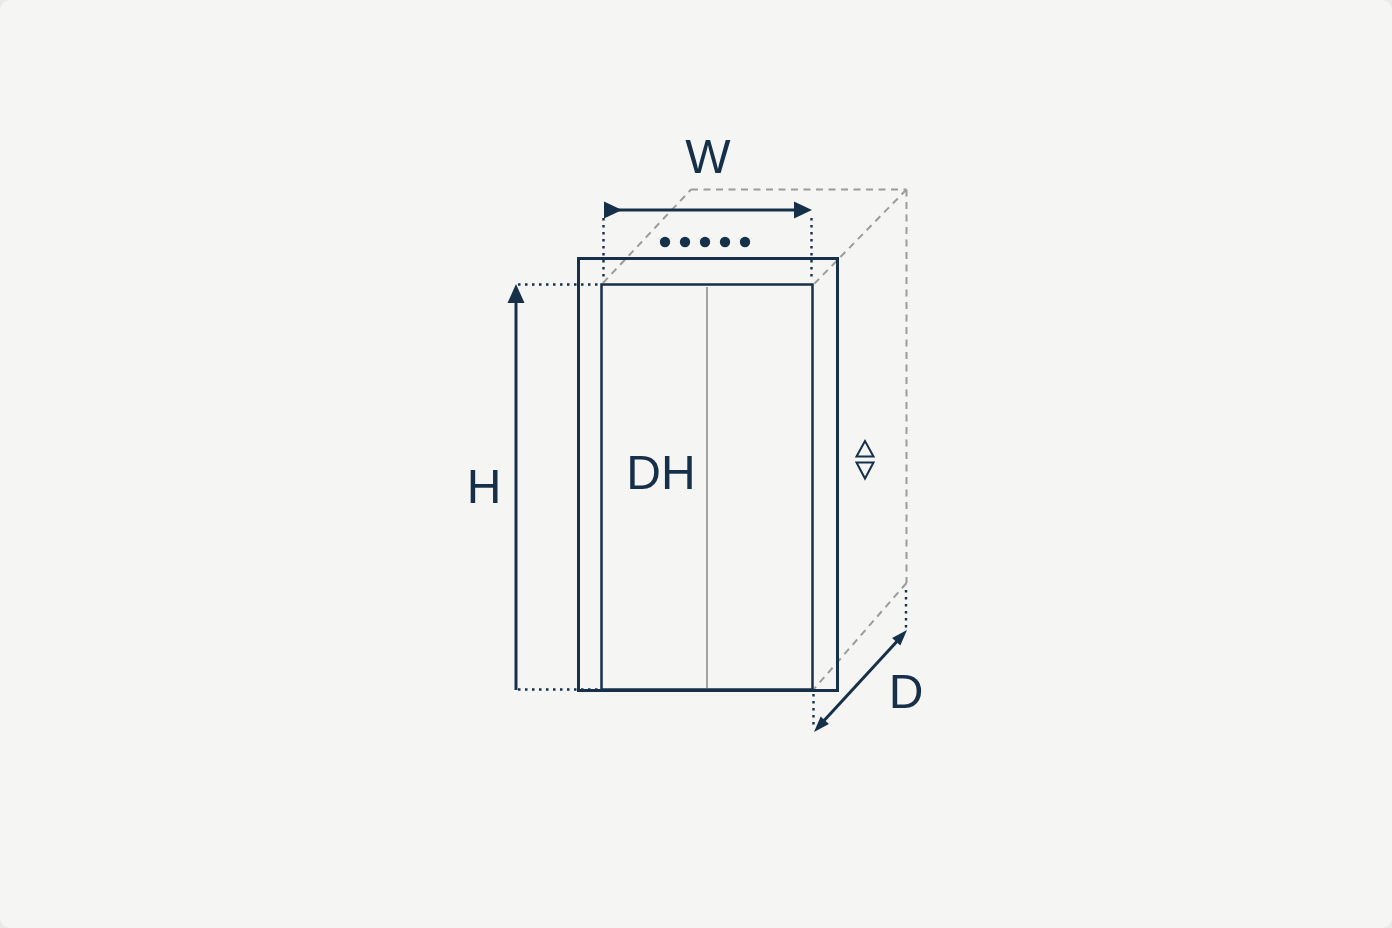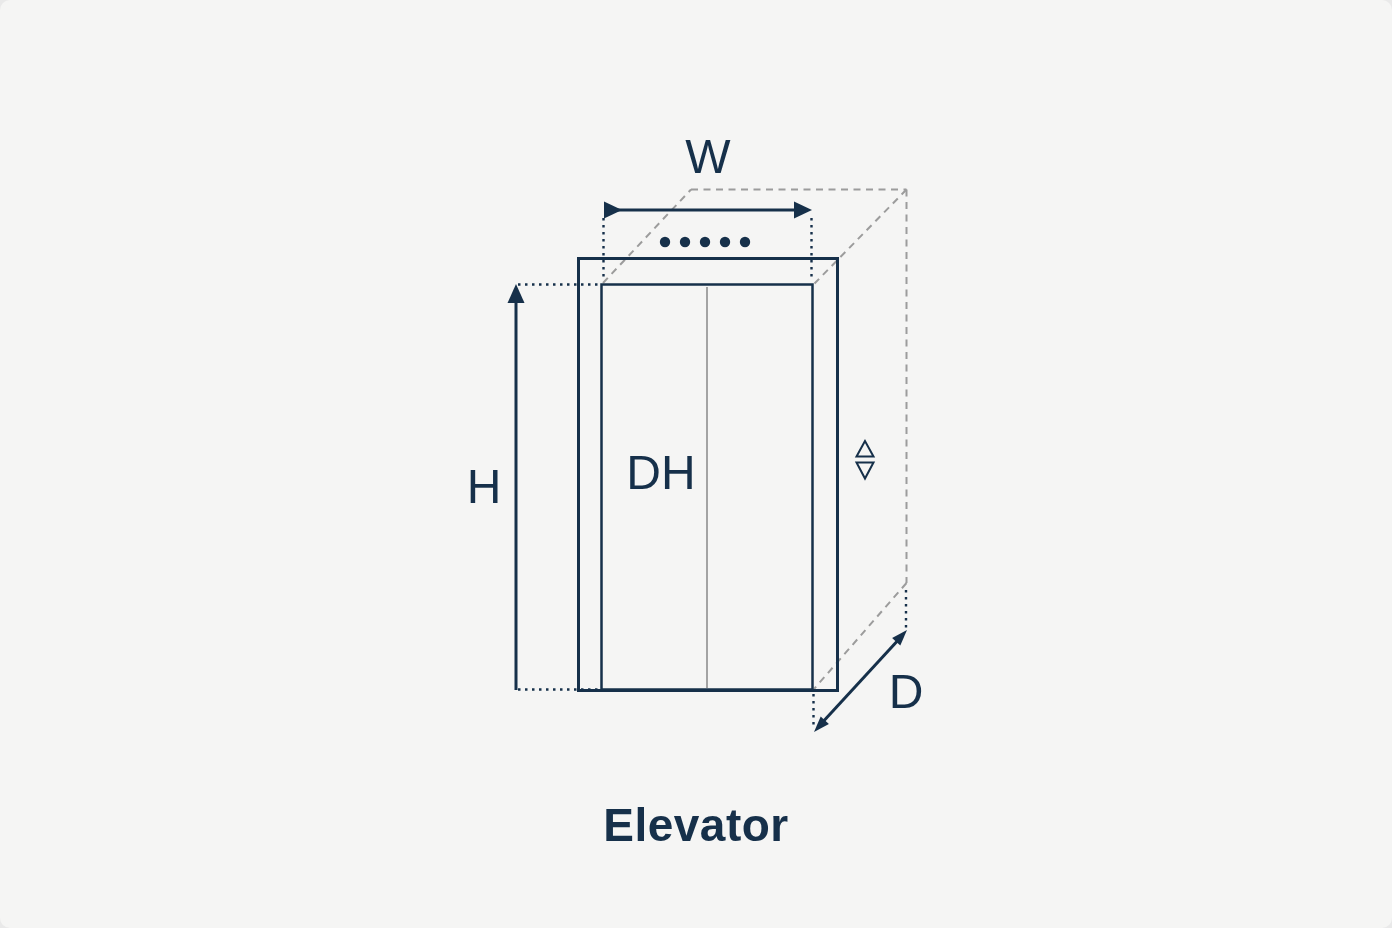--- a/index.html
+++ b/index.html
@@ -90,14 +90,13 @@
     <g>
       <line class="ext" x1="813.5" y1="694" x2="813.5" y2="726"></line>
       <line class="ext" x1="906" y1="590" x2="906" y2="628"></line>
       <line class="ink-line" x1="820" y1="725" x2="901" y2="637"></line>
       <polygon class="head" points="814,732 828.9,723.9 820.7,716.5"></polygon>
       <polygon class="head" points="907,630 900.3,645.5 892.1,638.1"></polygon>
     </g>
     <text class="dim-label" x="906" y="708" text-anchor="middle">D</text>
   </svg>
 
-  <div class="title">Elevator</div>
 </div>
 
 </body></html>

